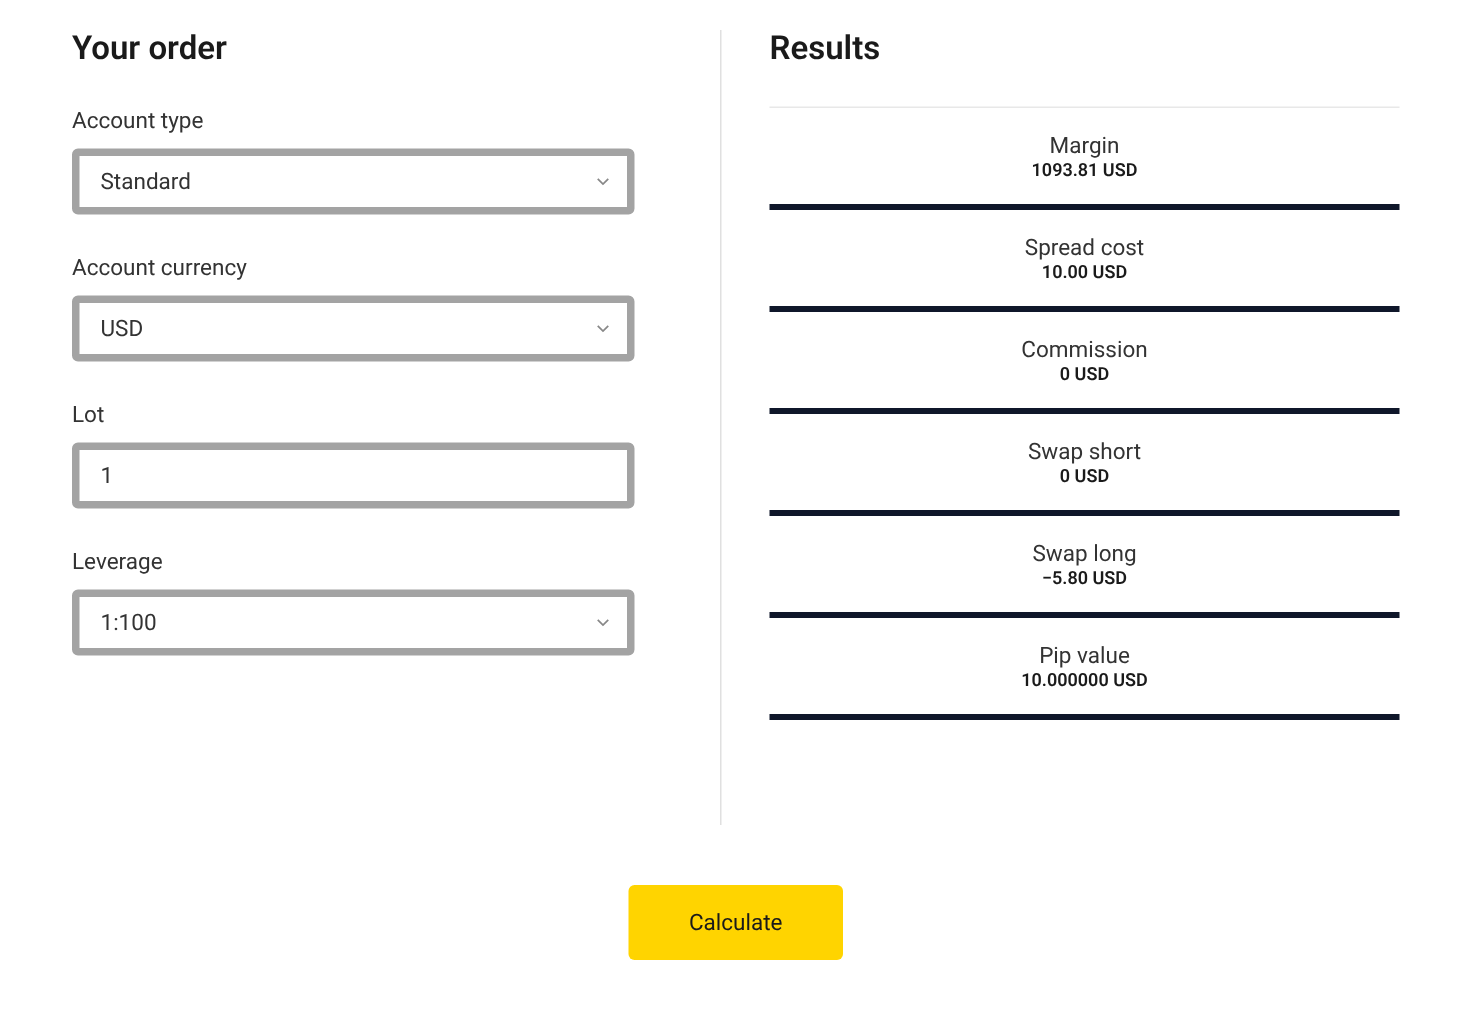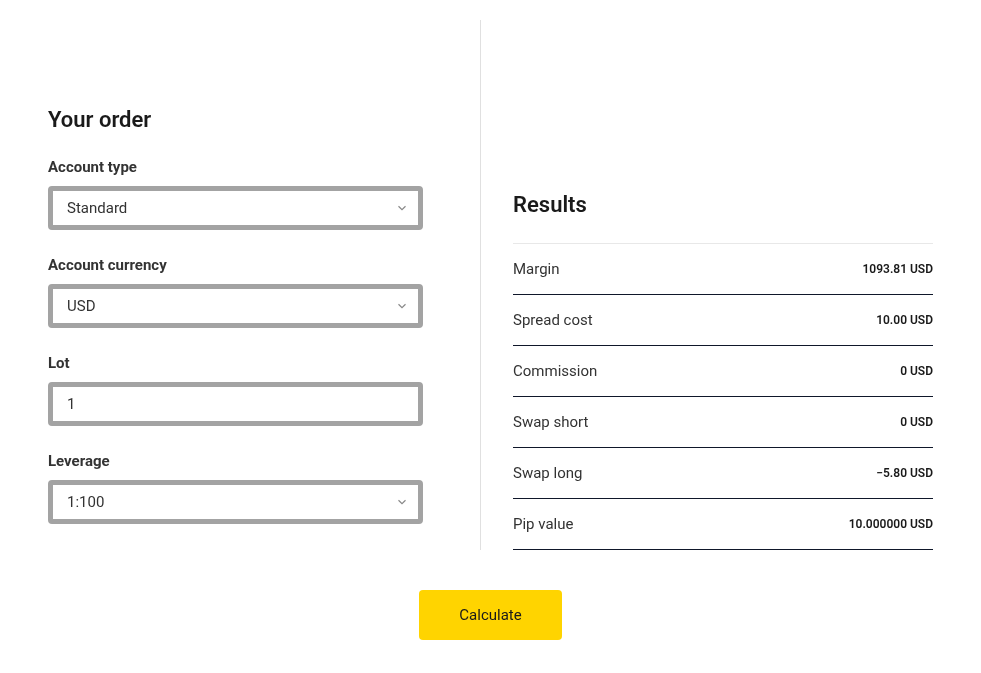--- a/index.html
+++ b/index.html
@@ -10,21 +10,20 @@
     body {
       font-family: -apple-system, BlinkMacSystemFont, "Segoe UI", Roboto, Arial, sans-serif;
       background: #ffffff;
       width: 981px;
       height: 673px;
       padding: 20px 48px;
     }
     .container {
       display: flex;
       gap: 0;
-      align-items: flex-end;
     }
     .left-panel {
       flex: 0 0 410px;
       padding-right: 35px;
     }
     .divider {
       width: 1px;
       background: #e0e0e0;
       margin: 0 32px 0 22px;
       height: 530px;
@@ -39,21 +38,21 @@
       margin-bottom: 26px;
     }
     .form-group {
       margin-bottom: 26px;
     }
     .form-label {
       display: block;
       font-size: 15px;
       color: #333;
       margin-bottom: 10px;
-      font-weight: 700;
+      font-weight: 400;
     }
     .select-wrapper {
       position: relative;
     }
     .form-select, .form-input {
       width: 100%;
       height: 44px;
       padding: 0 14px;
       border: 5px solid #a3a3a3;
       border-radius: 4px;
@@ -79,21 +78,22 @@
     .chevron svg {
       width: 14px;
       height: 14px;
       display: block;
     }
     .results-row {
       display: flex;
       justify-content: space-between;
       align-items: center;
       padding: 16px 0;
-      border-bottom: 1px solid #0f172a;
+      border-bottom: 4px solid #0f172a;
+      flex-direction: column;
     }
     .results-row:first-of-type {
       border-top: 1px solid #e8e8e8;
     }
     .results-label {
       font-size: 15px;
       color: #333;
       font-weight: 400;
     }
     .results-value {

